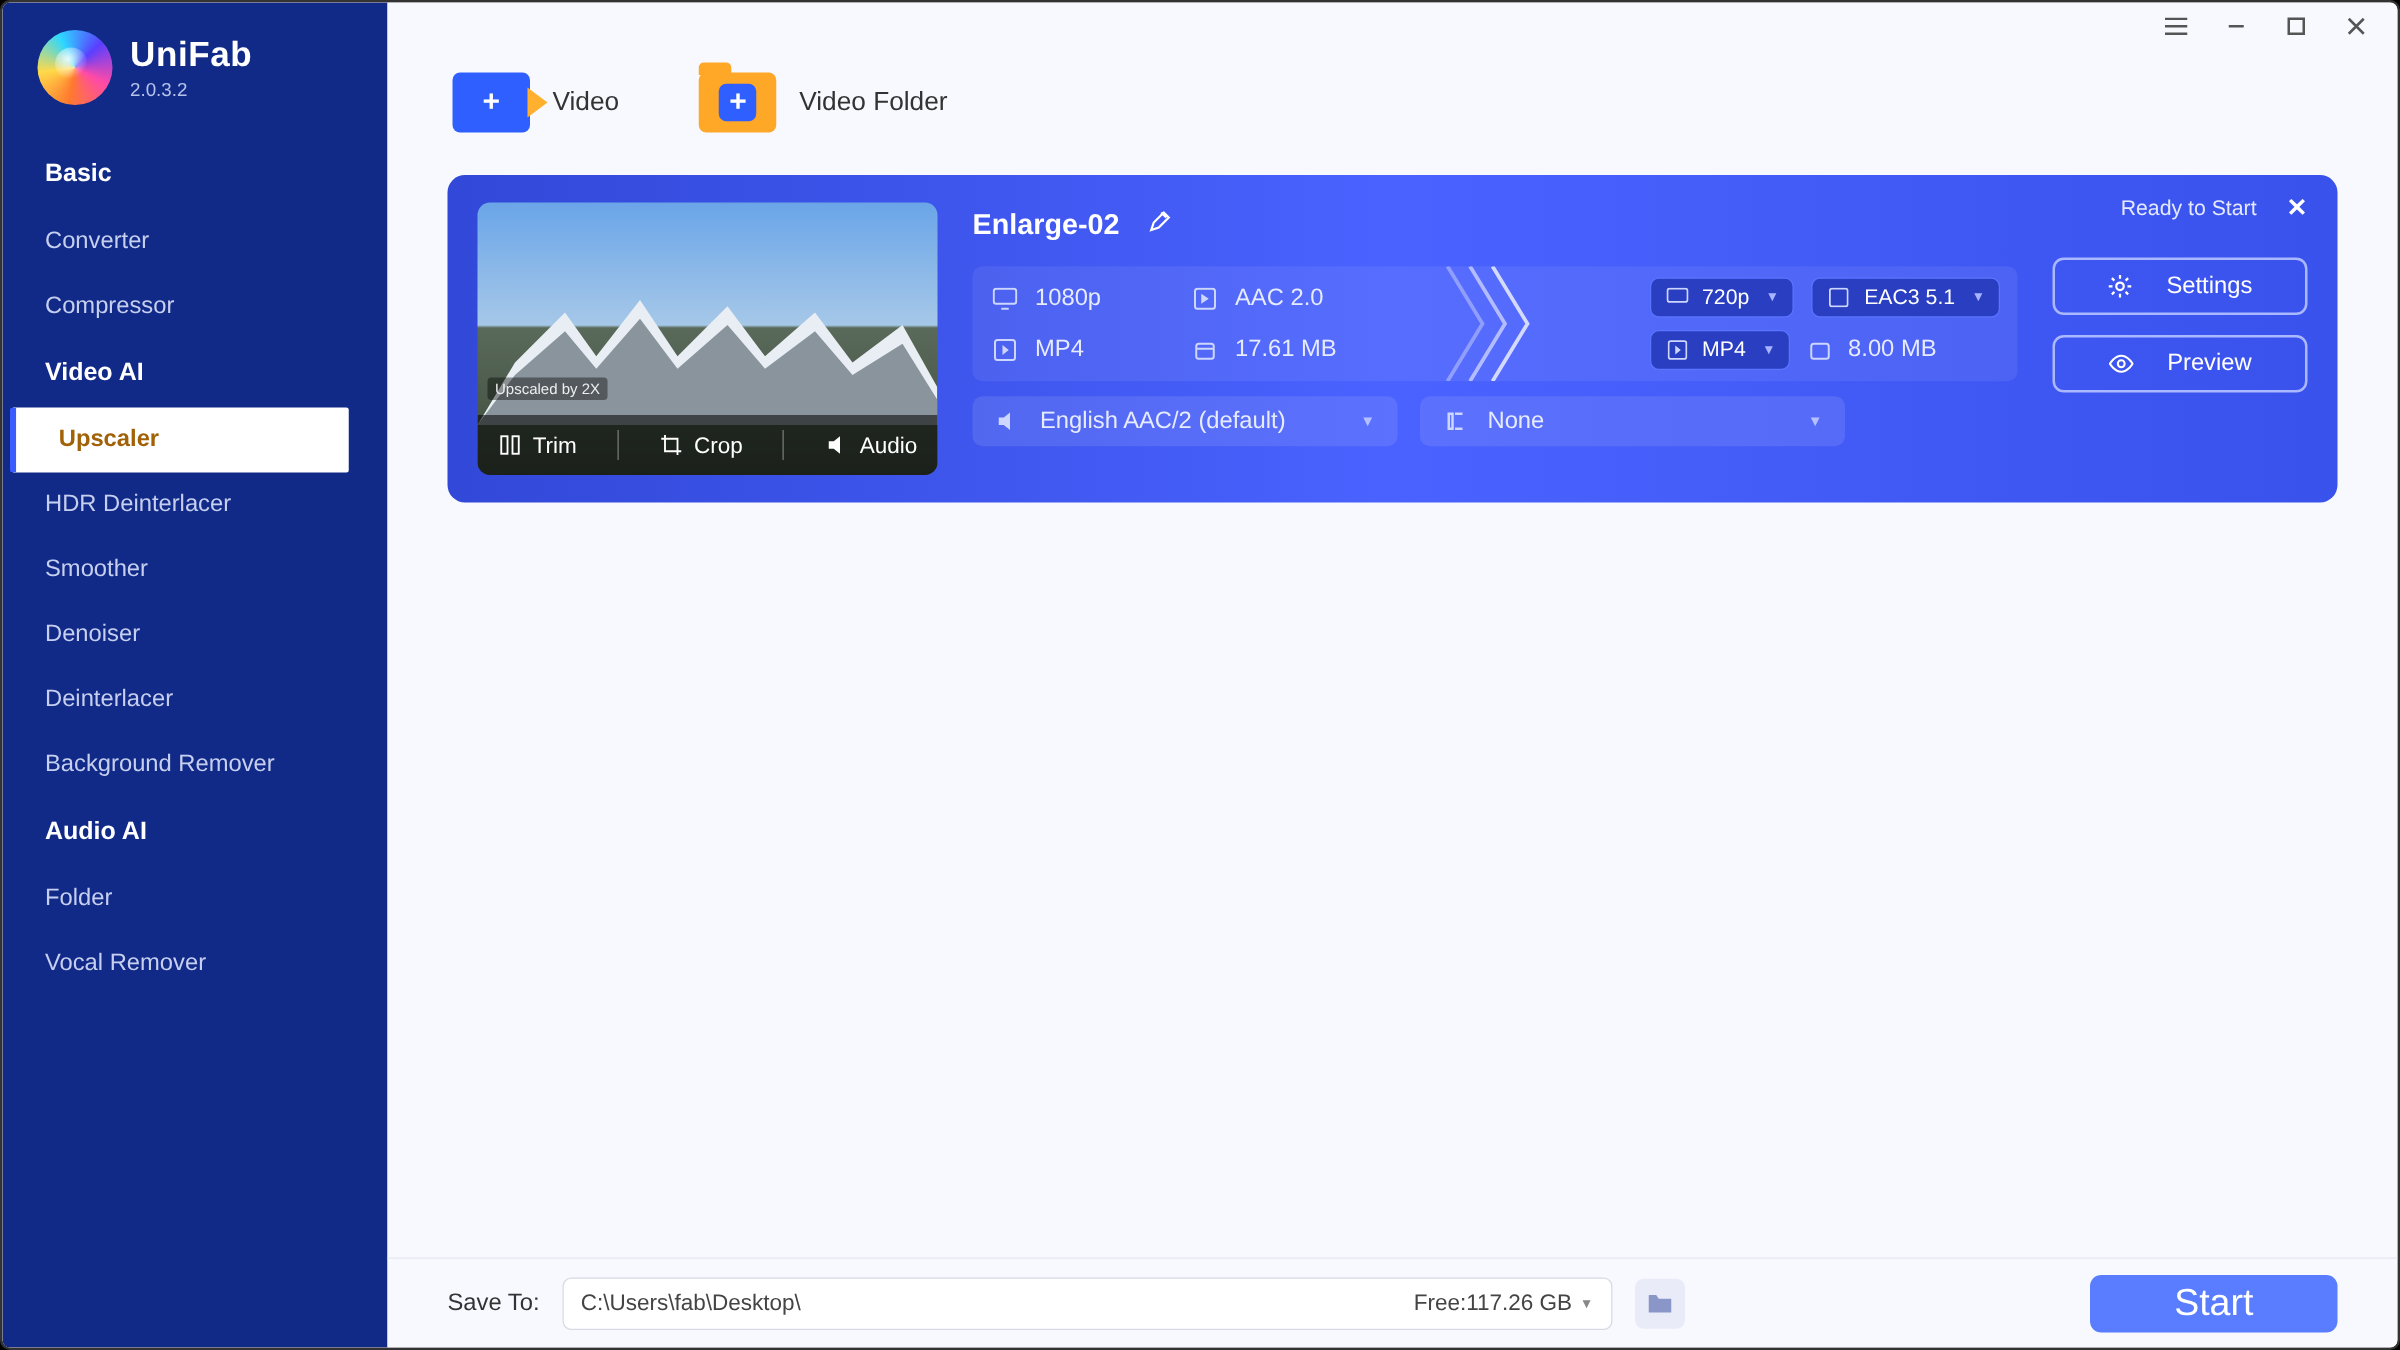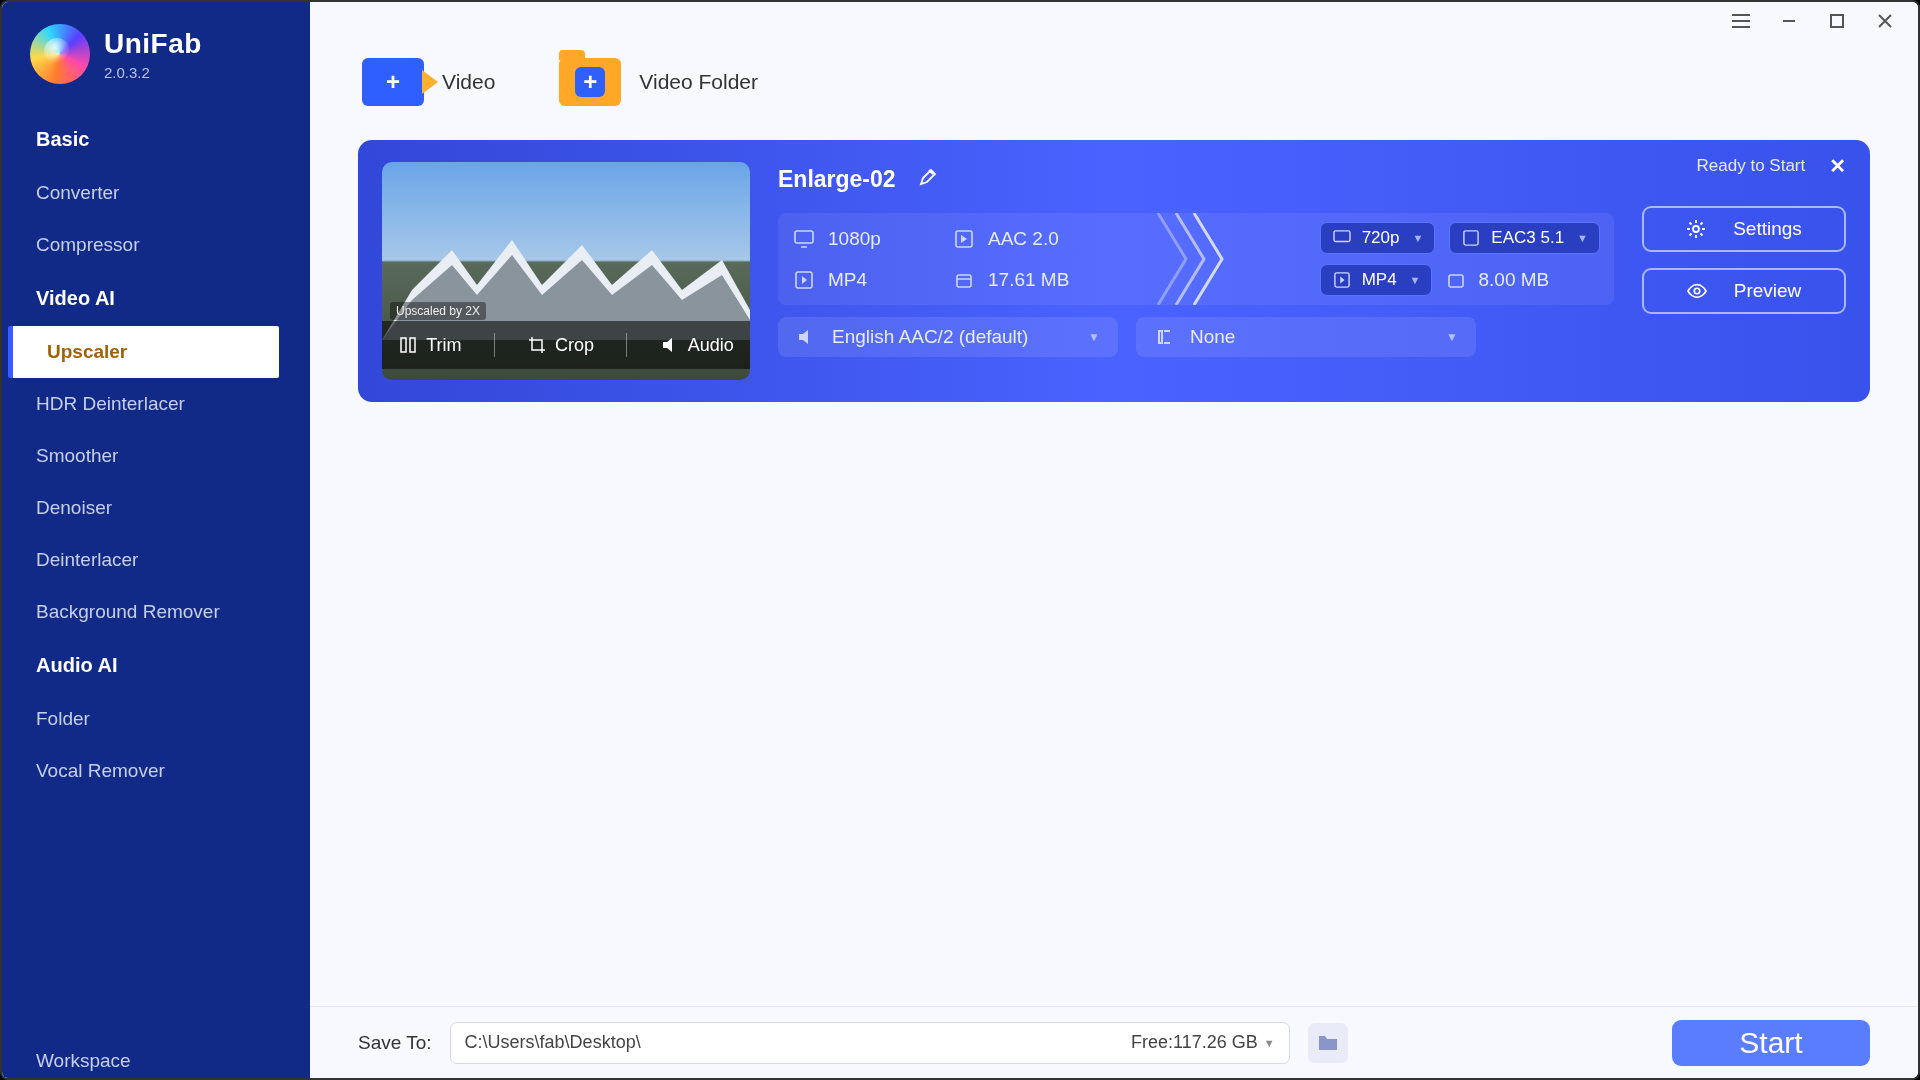--- a/index.html
+++ b/index.html
@@ -27,21 +27,21 @@
 .act-icon .plus { position: absolute; left: 50%; top: 50%; transform: translate(-50%, -50%); width: 30px; height: 30px; background: #2f60ff; border-radius: 6px; display: flex; align-items: center; justify-content: center; color: #fff; font-size: 24px; font-weight: 700; }
 .act-icon.video .plus { background: transparent; }
 .act-label { font-size: 21px; color: #333; }
 .content { flex: 1; padding: 0 48px; overflow: auto; }
 .card { background: linear-gradient(90deg, #3148d8 0%, #4a62ff 50%, #3a52ec 100%); border-radius: 14px; padding: 22px 24px; color: #fff; display: grid; grid-template-columns: 368px 1fr 204px; gap: 28px; align-items: start; position: relative; }
 .card-status { position: absolute; right: 24px; top: 14px; display: flex; align-items: center; gap: 24px; font-size: 17px; color: #e4e9ff; }
 .close-icon { font-size: 20px; font-weight: 700; cursor: pointer; color: #fff; }
 .thumb { width: 368px; height: 218px; border-radius: 10px; overflow: hidden; position: relative; background: linear-gradient(to bottom, #6aa5e8 0%, #a6c8e8 45%, #5a6a5a 46%, #3c4a3b 100%); }
 .mountains { position: absolute; bottom: 40px; left: 0; right: 0; height: 110px; }
 .mountains svg { width: 100%; height: 100%; }
-.thumb-footer { position: absolute; bottom: 11px; left: 0; right: 0; height: 48px; background: rgba(0,0,0,0.55); display: flex; align-items: center; justify-content: space-around; color: #fff; font-size: 18px; }
+.thumb-footer { position: absolute; bottom: 0; left: 0; right: 0; height: 48px; background: rgba(0,0,0,0.55); display: flex; align-items: center; justify-content: space-around; color: #fff; font-size: 18px; }
 .thumb-footer .seg { display: flex; align-items: center; gap: 8px; cursor: pointer; }
 .thumb-footer .divider { width: 1px; height: 24px; background: rgba(255,255,255,0.4); }
 .upscaled-tag { position: absolute; bottom: 60px; left: 8px; font-size: 12px; color: #eee; background: rgba(0,0,0,0.4); padding: 2px 6px; border-radius: 3px; }
 .middle { display: flex; flex-direction: column; gap: 12px; padding-top: 4px; }
 .file-title { display: flex; align-items: center; gap: 22px; font-size: 23px; font-weight: 700; margin-bottom: 8px; }
 .edit-icon { font-size: 18px; cursor: pointer; }
 .info-row { display: flex; align-items: center; gap: 0; background: rgba(255,255,255,0.07); border-radius: 8px; padding: 10px 16px; position: relative; overflow: hidden; }
 .info-cell { display: flex; align-items: center; gap: 14px; font-size: 19px; color: #e6ebff; width: 160px; flex: none; }
 .info-cell.wide { width: 170px; }
 .arrow-sep { position: absolute; left: 376px; top: 0; bottom: 0; width: 70px; pointer-events: none; }
@@ -90,21 +90,20 @@
     <div class="nav-item">Smoother</div>
     <div class="nav-item">Denoiser</div>
     <div class="nav-item">Deinterlacer</div>
     <div class="nav-item">Background Remover</div>
 
     <div class="section-head">Audio AI</div>
     <div class="nav-item">Folder</div>
     <div class="nav-item">Vocal Remover</div>
 
     <div style="flex:1"></div>
-    <div class="nav-item" style="padding-bottom:6px;">Workspace</div>
   </div>
 
   <div class="main">
     <div class="titlebar">
       <div class="sys-btn">
           <svg width="18" height="14" viewBox="0 0 18 14">
             <path d="M0 1h18M0 7h18M0 13h18" stroke="#555" stroke-width="2"></path>
           </svg>
         </div>
       <div class="sys-btn">

